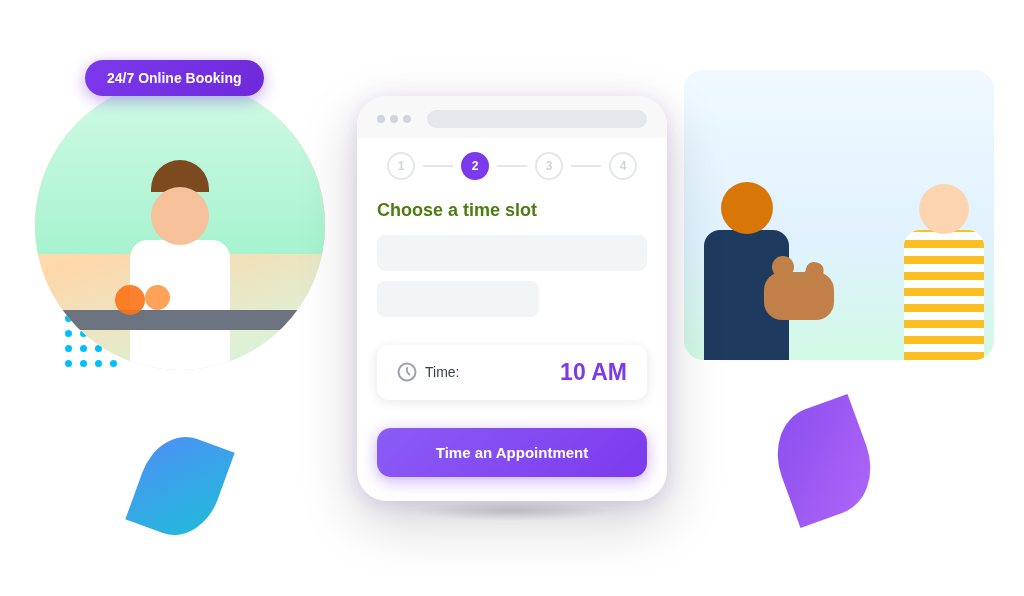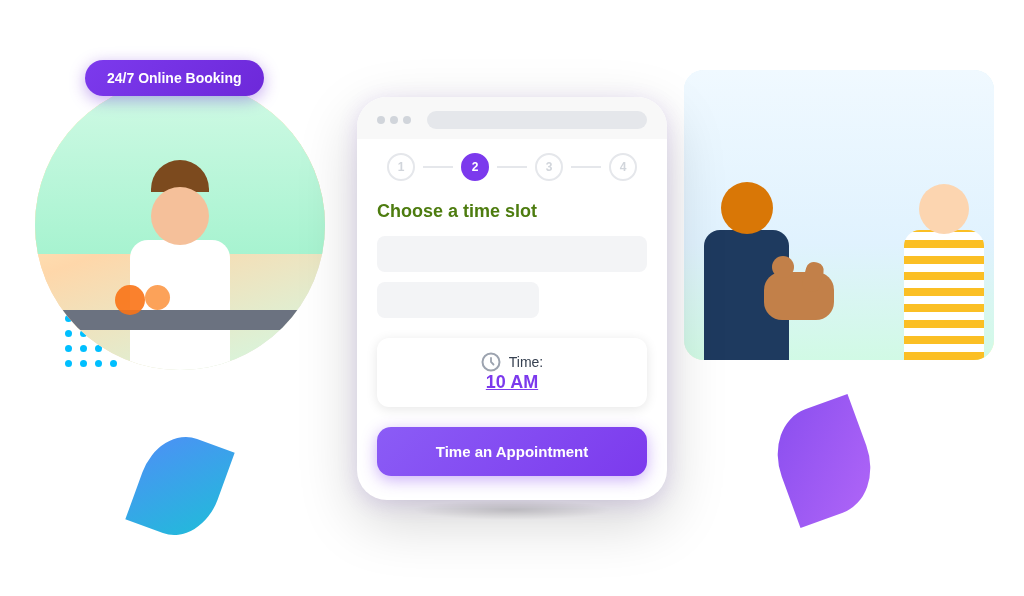--- a/index.html
+++ b/index.html
@@ -234,37 +234,35 @@
     }
 
     .time-box {
       background: #ffffff;
       border-radius: 12px;
       box-shadow: 0 2px 12px rgba(0,0,0,0.10);
       padding: 14px 20px;
       display: flex;
       align-items: center;
       justify-content: space-between;
-      margin: 20px 0;
-      flex-direction: column;
+      margin: 28px 0;
     }
 
     .time-label {
       display: flex;
       align-items: center;
       gap: 8px;
       color: #374151;
       font-size: 14px;
     }
 
     .time-value {
-      font-size: 18px;
+      font-size: 23px;
       font-weight: 800;
       color: #7c3aed;
-      text-decoration: underline;
     }
 
     .book-btn {
       display: block;
       width: calc(100% - 40px);
       margin: 0 20px;
       background: linear-gradient(135deg, #8b5cf6, #7c3aed);
       color: white;
       font-size: 15px;
       font-weight: 700;

